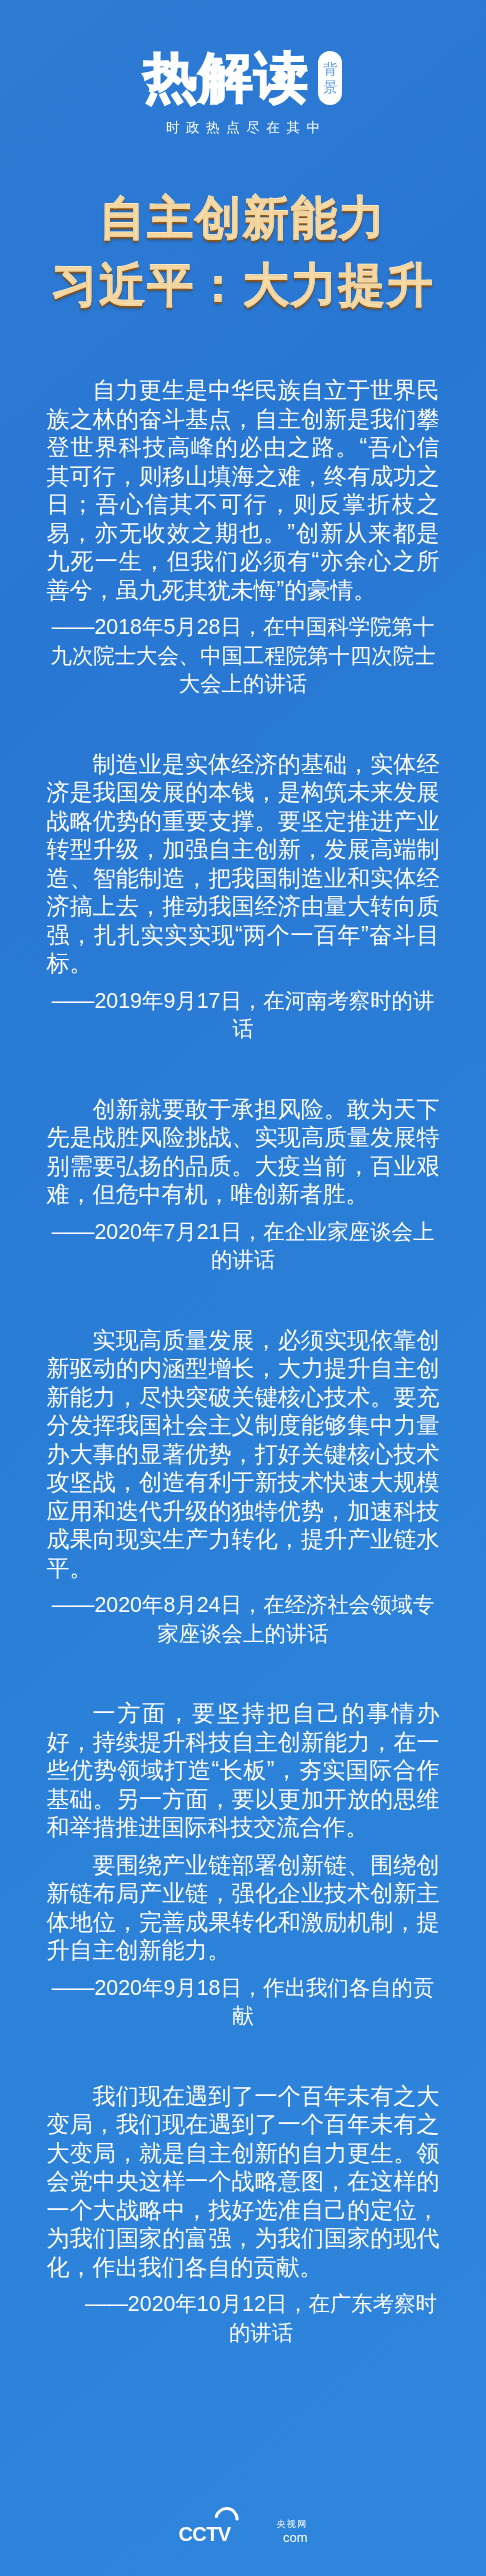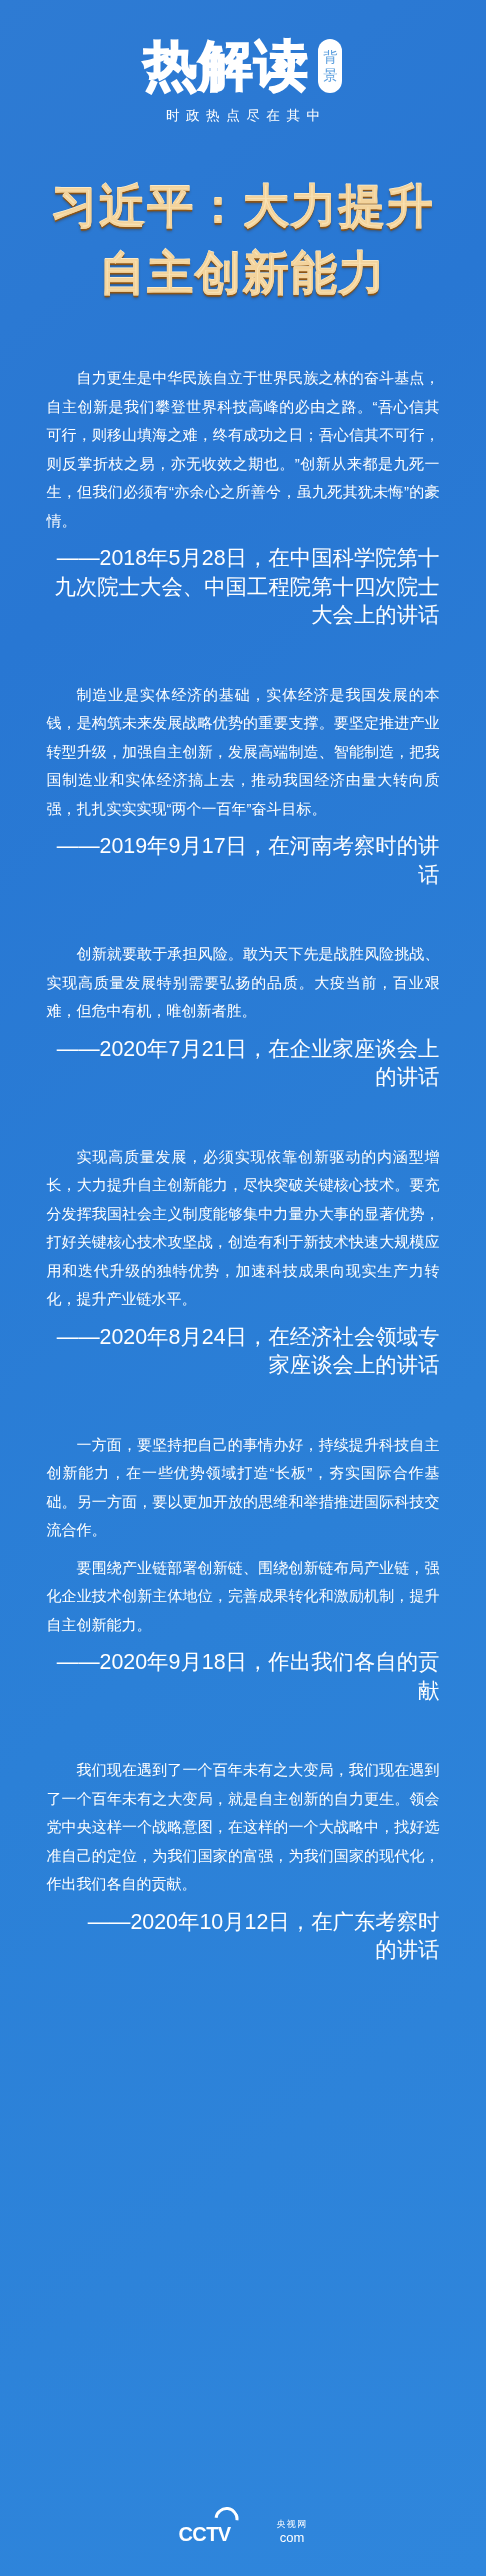--- a/index.html
+++ b/index.html
@@ -5,21 +5,21 @@
   html,body{margin:0;padding:0;background:#1f262e;}
   .page{
     position:relative;
     width:486px;height:2576px;
     margin:0 auto;
     overflow:hidden;
     background:linear-gradient(140deg,#2e7bd3 0%,#2877d3 22%,#2b80d7 60%,#2f86dc 100%);
     font-family:"Liberation Sans","DejaVu Sans",sans-serif;
   }
   
-  .header{padding-top:36px;text-align:center;}
+  .header{padding-top:48px;text-align:center;}
   .logo-row{display:flex;justify-content:center;align-items:flex-start;gap:9px;}
   .logo-main{
     font-size:54px;line-height:58px;font-weight:900;color:#ffffff;
     letter-spacing:1.3px;-webkit-text-stroke:1.6px #ffffff;
   }
   .badge{
     width:24px;height:54px;margin-top:3.2px;background:#ffffff;border-radius:12.3px;
     display:flex;flex-direction:column;align-items:center;justify-content:center;gap:4.5px;
     box-sizing:border-box;
   }
@@ -33,63 +33,63 @@
   .title-line{
     font-size:46px;line-height:67px;font-weight:900;letter-spacing:1.9px;
     color:#f8e2b4;
     -webkit-text-stroke:0.6px #f3d39c;
     text-shadow:0 -1.3px 0 #fdf3d6, 0 1.9px 0.6px #8a5416, 0 3.2px 2.6px rgba(74,40,6,.45);
   }
   
   .article{width:393px;margin:57px auto 0 auto;}
   .article p{
     margin:0 0 9px 0;
-    color:#ffffff;font-size:15px;line-height:28.5px;
+    color:#ffffff;font-size:23px;line-height:28.5px;
     text-indent:2em;text-align:justify;
   }
   .article .attr{
     margin:0 0 51px 0;
     color:#ffffff;font-size:21.4px;line-height:28.5px;
-    text-indent:0;text-align:right;
+    text-indent:0;text-align:center;
   }
   .section:last-of-type .attr{margin-bottom:0;margin-left:36px;}
   
   .cctv{
     position:absolute;bottom:32px;left:50%;transform:translateX(-50%);
     display:flex;align-items:flex-end;gap:10px;color:#ffffff;
   }
   .cctv-arc{
     position:absolute;left:36px;top:-13px;width:18px;height:18px;
     border:3.2px solid #ffffff;border-bottom-color:transparent;border-left-color:transparent;
     border-radius:50%;transform:rotate(-38deg);
   }
   .cctv-word{font-size:20px;font-weight:900;letter-spacing:-0.6px;line-height:1;}
-  .cctv-right{display:flex;flex-direction:column;align-items:center;line-height:1;margin-left:36px;}
+  .cctv-right{display:flex;flex-direction:column;align-items:flex-end;line-height:1;margin-left:36px;}
   .cctv-cn{font-size:9px;letter-spacing:1.3px;margin-bottom:1.9px;}
   .cctv-com{font-size:13px;font-weight:400;}
 </style>
 </head>
 <body>
 
 <div class="page">
 
   <div class="header">
     <div class="logo-row">
       <div class="logo-main">热解读</div>
       <div class="badge">
         <span>背</span>
         <span>景</span>
       </div>
     </div>
     <div class="tagline">时政热点尽在其中</div>
   </div>
 
   <div class="title">
+    <div class="title-line">自主创新能力</div>
     <div class="title-line">习近平：大力提升</div>
-    <div class="title-line">自主创新能力</div>
   </div>
 
   <div class="article">
 
       <div class="section">
         <p>自力更生是中华民族自立于世界民族之林的奋斗基点，自主创新是我们攀登世界科技高峰的必由之路。“吾心信其可行，则移山填海之难，终有成功之日；吾心信其不可行，则反掌折枝之易，亦无收效之期也。”创新从来都是九死一生，但我们必须有“亦余心之所善兮，虽九死其犹未悔”的豪情。</p>
         <div class="attr">——2018年5月28日，在中国科学院第十九次院士大会、中国工程院第十四次院士大会上的讲话</div>
       </div>
 
       <div class="section">

